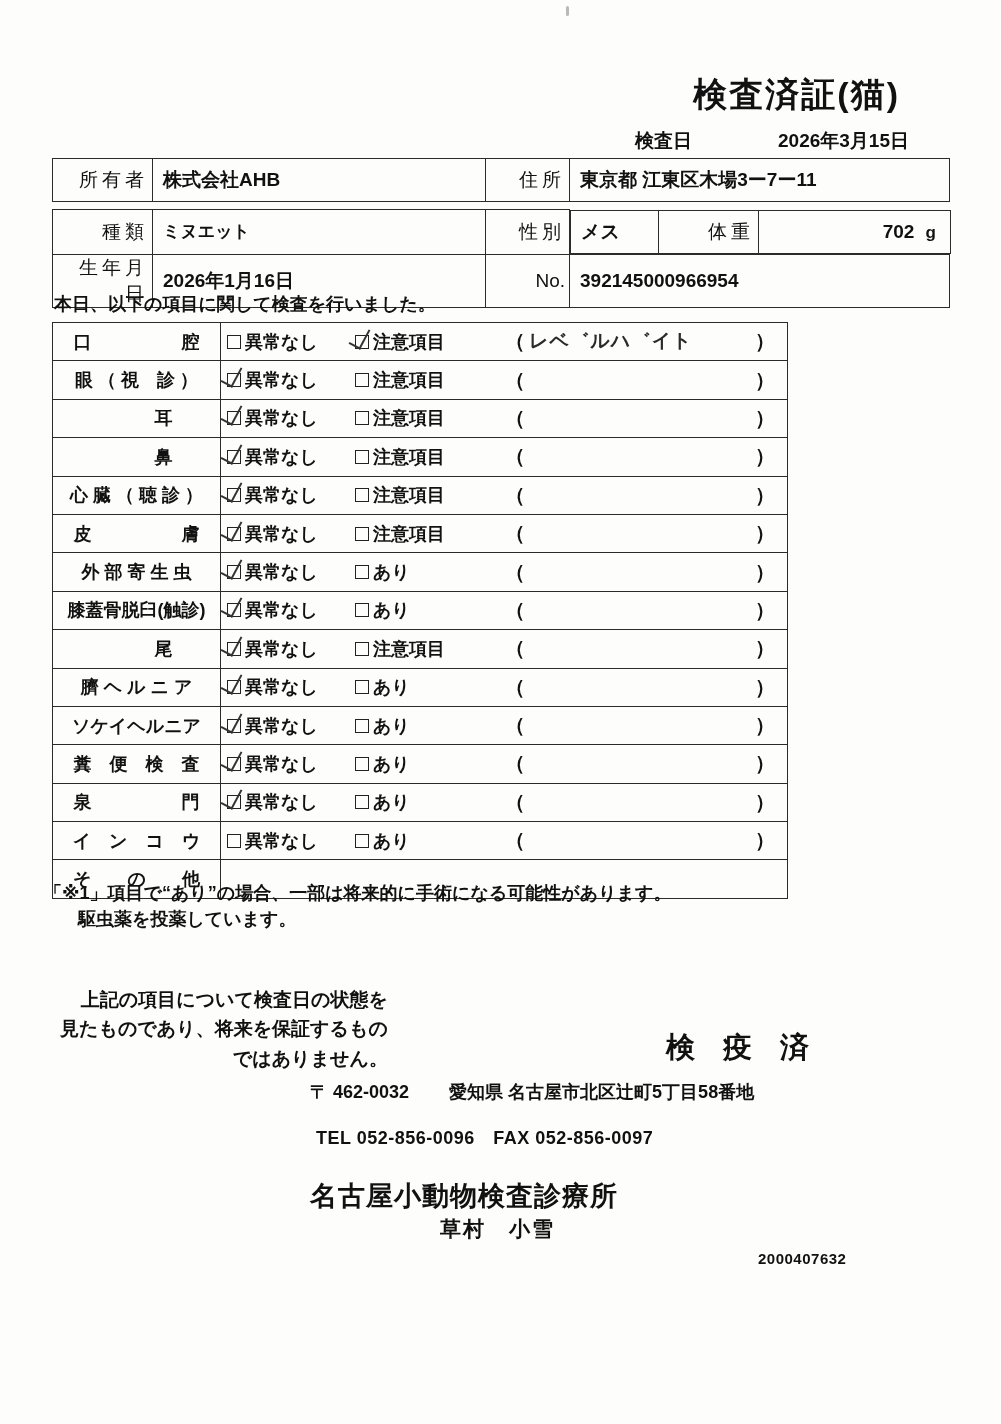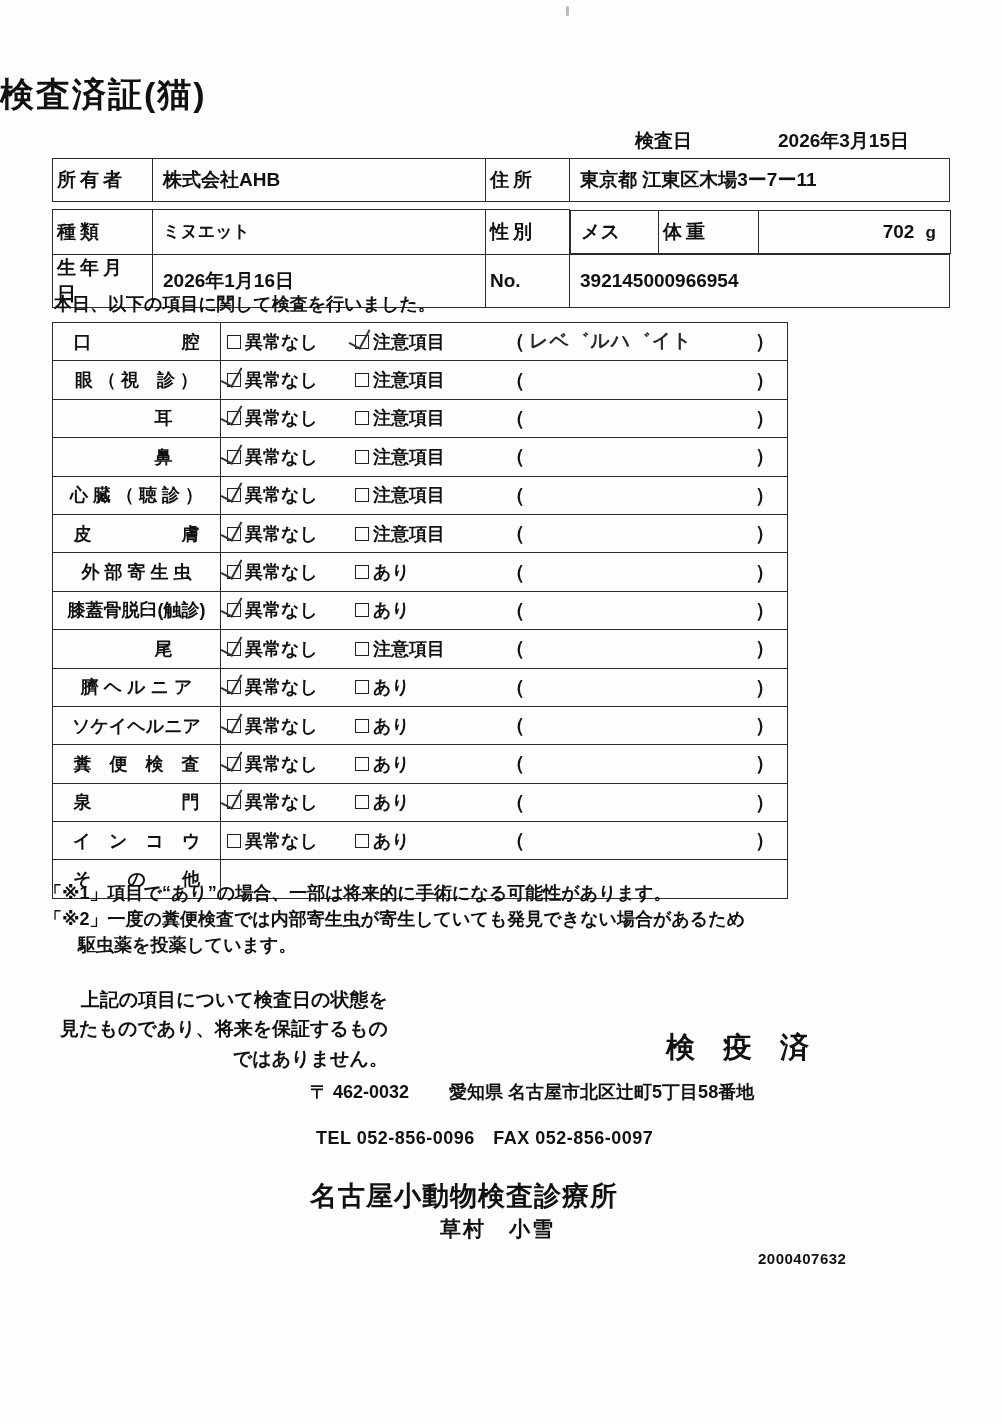--- a/index.html
+++ b/index.html
@@ -30,21 +30,21 @@
     height: 10px;
     background: #b9b9b9;
     border-radius: 2px;
   }
 
   .title {
     position: absolute;
     top: 72px;
     left: 0;
     width: 900px;
-    text-align: left;
+    text-align: right;
     font-size: 34px;
     letter-spacing: 2px;
     font-weight: 700;
   }
 
   .examdate-row {
     position: absolute;
     top: 128px;
     left: 52px;
     width: 896px;
@@ -74,22 +74,22 @@
     table-layout: fixed;
     font-size: 19px;
   }
   .info td {
     border: 1.6px solid #2b2b2b;
     height: 42px;
     padding: 0 10px;
     vertical-align: middle;
   }
   .lbl {
-    text-align: left;
-    font-weight: 700;
+    text-align: right;
+    font-weight: 400;
     letter-spacing: 4px;
     padding: 0 4px !important;
   }
   .val {
     font-weight: 700;
     margin-left: 48px;
   }
   .val.small {
     font-size: 17px;
   }
@@ -612,21 +612,20 @@
         </tr>
         <tr>
           <td class="item-name">そ　　の　　他</td>
           <td class="opts"></td>
         </tr>
       </tbody>
   </table>
 
   <div class="footnotes">
     <div>「※1」項目で“あり”の場合、一部は将来的に手術になる可能性があります。</div>
-    <div>「※2」一度の糞便検査では内部寄生虫が寄生していても発見できない場合があるため</div>
     <div class="indent">駆虫薬を投薬しています。</div>
   </div>
 
   <div class="disclaimer">
     <div>上記の項目について検査日の状態を</div>
     <div>見たものであり、将来を保証するもの</div>
     <div>ではありません。</div>
   </div>
 
   <div class="stamp">検 疫 済</div>

